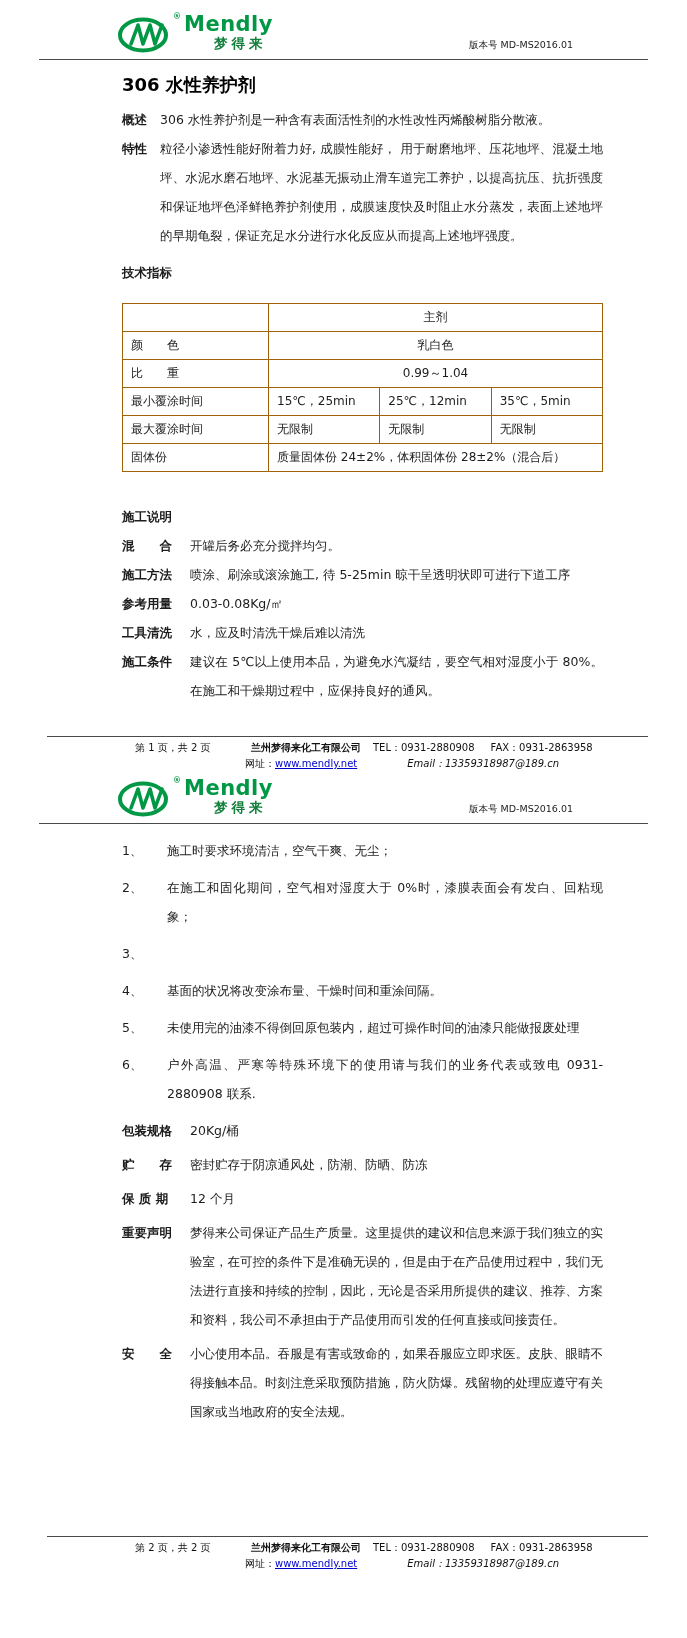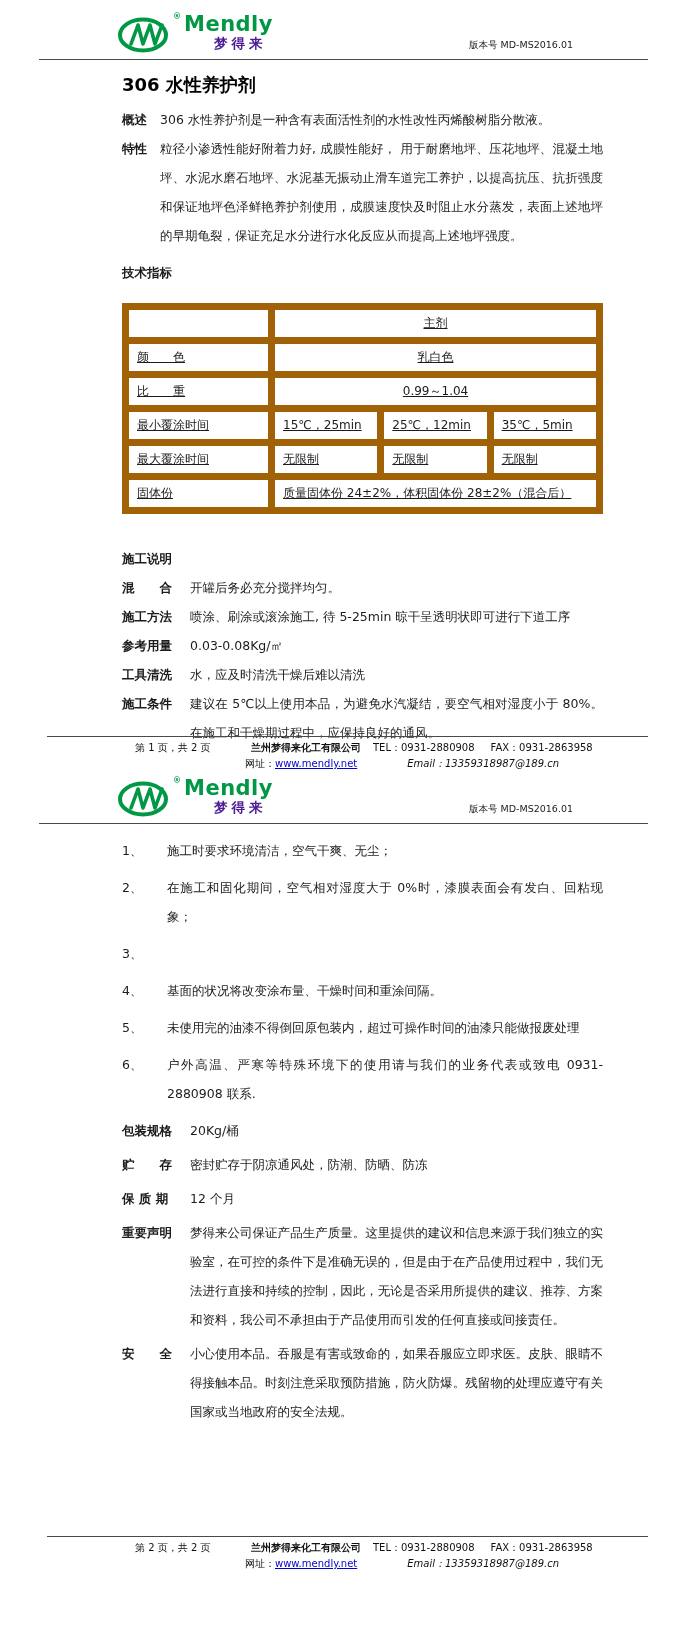--- a/index.html
+++ b/index.html
@@ -8,38 +8,38 @@
   #p1{height:770px;}
   #p2{height:868px;}
 
   
   .hdr{display:flex;justify-content:space-between;align-items:flex-end;padding:14px 114px 2px 118px;}
   .logo{display:flex;align-items:flex-start;position:relative;}
   .logo svg{display:block;margin-top:2px;}
   .reg{color:#009845;font-size:8px;font-weight:bold;position:relative;top:-2px;left:1px;}
   .logo-text{margin-left:4px;line-height:1;}
   .logo-en{color:#009845;font-weight:800;font-size:21px;letter-spacing:.5px;font-family:"DejaVu Sans",sans-serif;}
-  .logo-cn{color:#4c1d95;font-weight:bold;font-size:13.5px;margin-top:2px;margin-left:30px;letter-spacing:4px;}
+  .logo-cn{color:#15803d;font-weight:bold;font-size:13.5px;margin-top:2px;margin-left:30px;letter-spacing:4px;}
   .version{font-size:9.5px;color:#222;white-space:nowrap;padding-bottom:2px;}
 
   .rule{border-top:1.4px solid #4a4a4a;margin:3px 39px 0 39px;}
 
   
   .content{padding:4px 84px 0 122px;font-size:12.5px;line-height:29px;}
   .title{font-size:18px;font-weight:bold;margin:9px 0 8px 0;line-height:1.35;color:#000;}
 
   .row{display:flex;align-items:flex-start;}
   .lbl{font-weight:bold;flex:0 0 38px;white-space:pre;}
   .lbl-w{font-weight:bold;flex:0 0 68px;white-space:pre;}
   .val{flex:1;text-align:justify;}
   .heading{font-weight:bold;margin:0;}
 
   
   table.spec{border-collapse:collapse;width:100%;margin:16px 0 0 0;font-size:12px;table-layout:fixed;}
-  table.spec td{border:7px solid #a16207;height:25px;padding:1px 8px;line-height:1.4;text-decoration:underline;}
+  table.spec td{border:1px solid #a16207;height:25px;padding:1px 8px;line-height:1.4;}
   td.c{text-align:center;}
   col.c1{width:146px;}
 
   .mt8{margin-top:8px;}
   .mt30{margin-top:30px;}
 
   
   .footer{position:absolute;left:8px;right:0;font-size:10px;line-height:16px;color:#111;}
   #p1 .footer{top:736px;}
   #p2 .footer{top:766px;}

